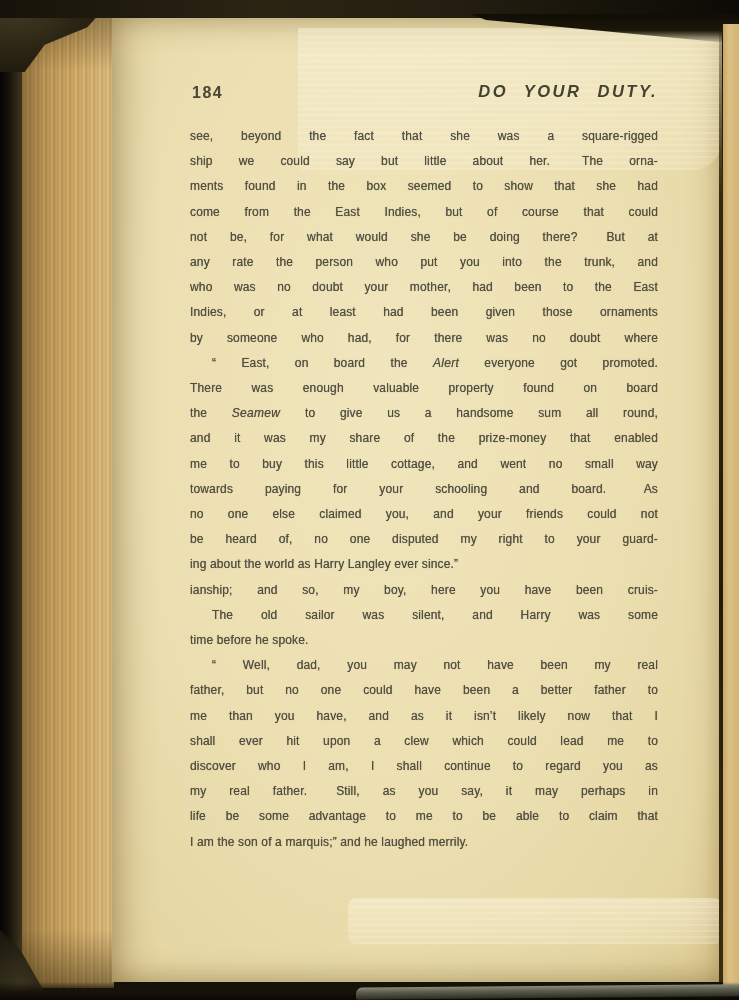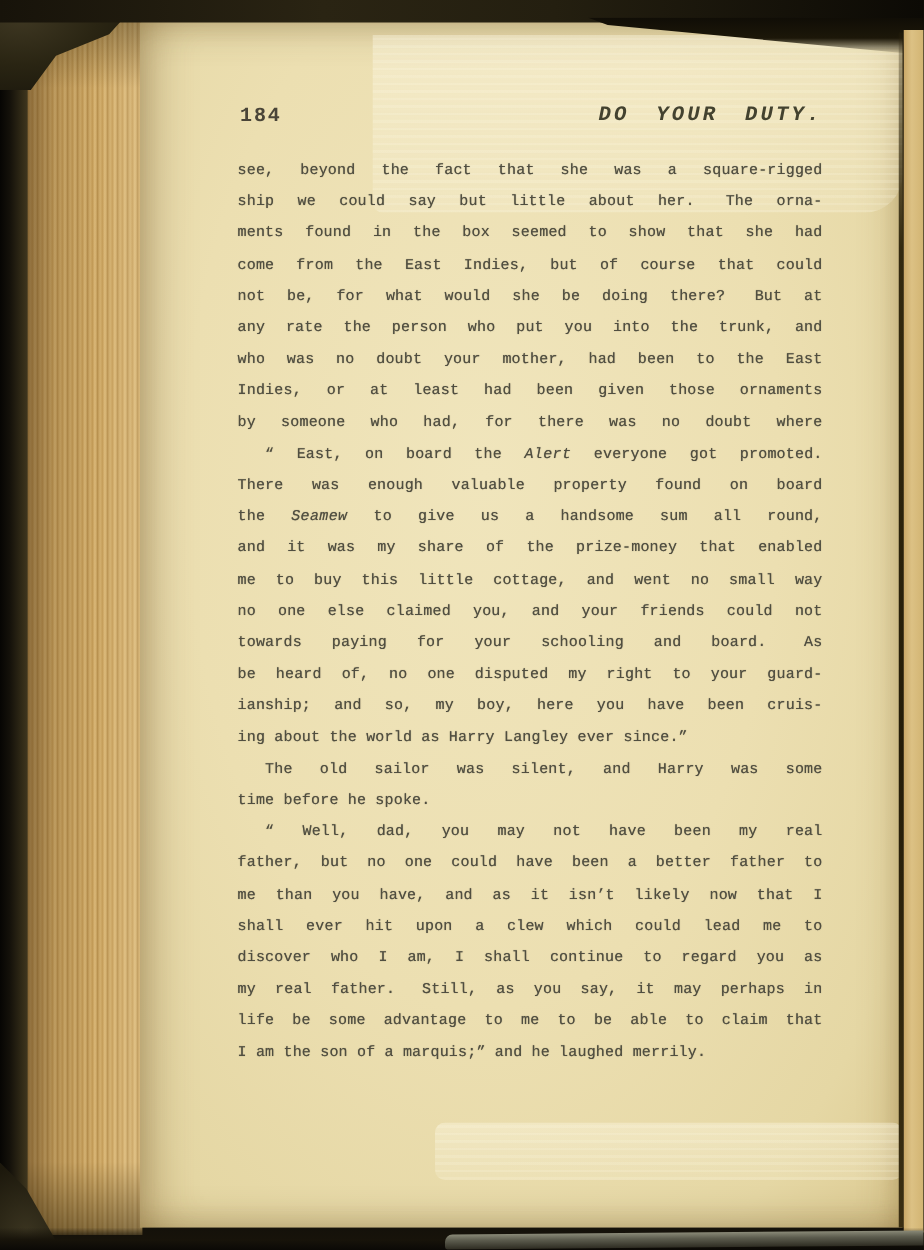--- a/index.html
+++ b/index.html
@@ -1,19 +1,19 @@
 <!DOCTYPE html>
 <html><head>
 <meta charset="utf-8">
 <style>
   html,body{margin:0;padding:0;background:#0e0c06;}
   .scan{
     position:relative;width:739px;height:1000px;overflow:hidden;
     background:#14110a;
-    font-family:Liberation Mono, monospace;
+    font-family:Liberation Sans, sans-serif;
   }
   
   .top-band{position:absolute;left:0;top:0;width:739px;height:18px;
     background:linear-gradient(90deg,#17130a 0%,#2a2413 35%,#241f10 60%,#0c0a05 100%);}
   .top-wedge{position:absolute;left:470;top:14px;width:269px;height:30px;
     left:470px;
     background:linear-gradient(to bottom,#100d06 0%,#1c1709 55%,rgba(28,23,9,0) 100%);
     clip-path:polygon(0 0,100% 0,100% 100%,6% 20%);}
   
   .spine{position:absolute;left:0;top:0;width:26px;height:1000px;
@@ -103,25 +103,25 @@
         <div class="line"><span>not be, for what would she be doing there?  But at</span></div>
         <div class="line"><span>any rate the person who put you into the trunk, and</span></div>
         <div class="line"><span>who was no doubt your mother, had been to the East</span></div>
         <div class="line"><span>Indies, or at least had been given those ornaments</span></div>
         <div class="line"><span>by someone who had, for there was no doubt where</span></div>
         <div class="line indent"><span>“ East, on board the </span><i>Alert</i><span> everyone got promoted.</span></div>
         <div class="line"><span>There was enough valuable property found on board</span></div>
         <div class="line"><span>the </span><i>Seamew</i><span> to give us a handsome sum all round,</span></div>
         <div class="line"><span>and it was my share of the prize-money that enabled</span></div>
         <div class="line"><span>me to buy this little cottage, and went no small way</span></div>
+        <div class="line"><span>towards paying for your schooling and board.  As</span></div>
         <div class="line"><span>no one else claimed you, and your friends could not</span></div>
-        <div class="line"><span>towards paying for your schooling and board.  As</span></div>
         <div class="line"><span>be heard of, no one disputed my right to your guard-</span></div>
+        <div class="line last"><span>ing about the world as Harry Langley ever since.”</span></div>
         <div class="line"><span>ianship; and so, my boy, here you have been cruis-</span></div>
-        <div class="line last"><span>ing about the world as Harry Langley ever since.”</span></div>
         <div class="line indent"><span>The old sailor was silent, and Harry was some</span></div>
         <div class="line last"><span>time before he spoke.</span></div>
         <div class="line indent"><span>“ Well, dad, you may not have been my real</span></div>
         <div class="line"><span>father, but no one could have been a better father to</span></div>
         <div class="line"><span>me than you have, and as it isn’t likely now that I</span></div>
         <div class="line"><span>shall ever hit upon a clew which could lead me to</span></div>
         <div class="line"><span>discover who I am, I shall continue to regard you as</span></div>
         <div class="line"><span>my real father.  Still, as you say, it may perhaps in</span></div>
         <div class="line"><span>life be some advantage to me to be able to claim that</span></div>
         <div class="line last"><span>I am the son of a marquis;” and he laughed merrily.</span></div>

